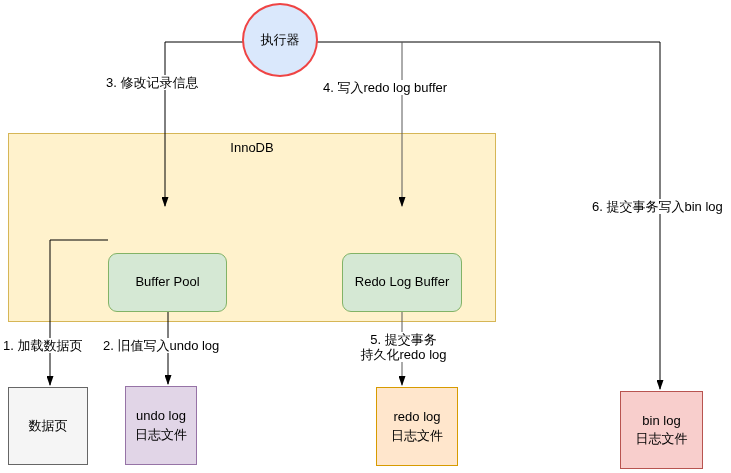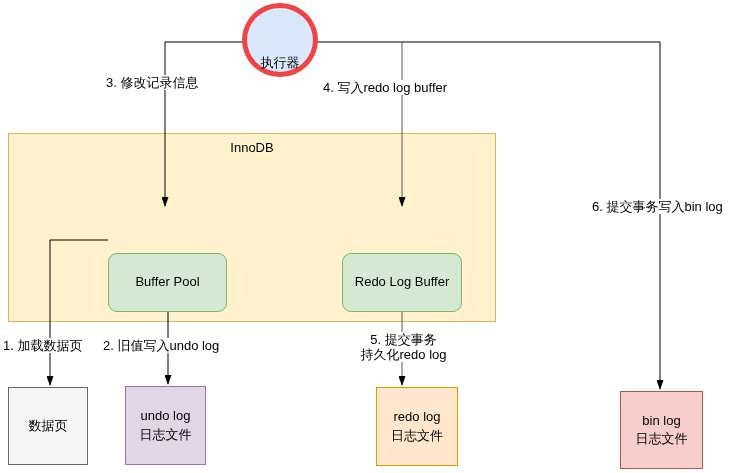--- a/index.html
+++ b/index.html
@@ -14,43 +14,42 @@
   #edges{position:absolute;left:0;top:0;z-index:2;}
   .node{
     position:absolute;
     display:flex;align-items:center;justify-content:center;
     box-sizing:border-box;
     font-size:13px;line-height:1.4;text-align:center;
   }
   .executor{
     left:242px;top:3px;width:76px;height:74px;
     border-radius:50%;
-    background:#dae8fc;border:5px solid #ef4444;
+    background:#dae8fc;border:2px solid #ef4444;
     z-index:3;
-    align-items:flex-end;
   }
   .innodb{
     left:8px;top:133px;width:488px;height:189px;
     background:#fff2cc;border:1px solid #d6b656;
     position:absolute;box-sizing:border-box;
     z-index:1;
   }
   .innodb-label{
     position:absolute;top:6px;left:0;width:100%;
     text-align:center;font-size:13px;
   }
   .green-box{
     background:#d5e8d4;border:1px solid #82b366;
     border-radius:9px;z-index:3;margin-top:45px;
   }
   .buffer-pool{left:108px;top:208px;width:119px;height:59px;}
   .redo-log-buffer{left:342px;top:208px;width:120px;height:59px;}
   .file-box{z-index:3;flex-direction:column;}
   .data-page{left:8px;top:387px;width:80px;height:78px;background:#f5f5f5;border:1px solid #666666;}
-  .undo-file{left:125px;top:386px;width:81px;height:79px;background:#e1d5e7;border:1px solid #9673a6;}
+  .undo-file{left:125px;top:386px;width:72px;height:79px;background:#e1d5e7;border:1px solid #9673a6;}
   .redo-file{left:376px;top:387px;width:82px;height:79px;background:#ffe6cc;border:1px solid #d79b00;}
   .bin-file{left:620px;top:391px;width:83px;height:78px;background:#f8cecc;border:1px solid #b85450;}
   .edge-label{
     position:absolute;z-index:4;
     background:#ffffff;
     font-size:13px;line-height:15px;
     white-space:nowrap;
     padding:0 1px;
   }
   .lbl-step3{left:105px;top:75px;}

